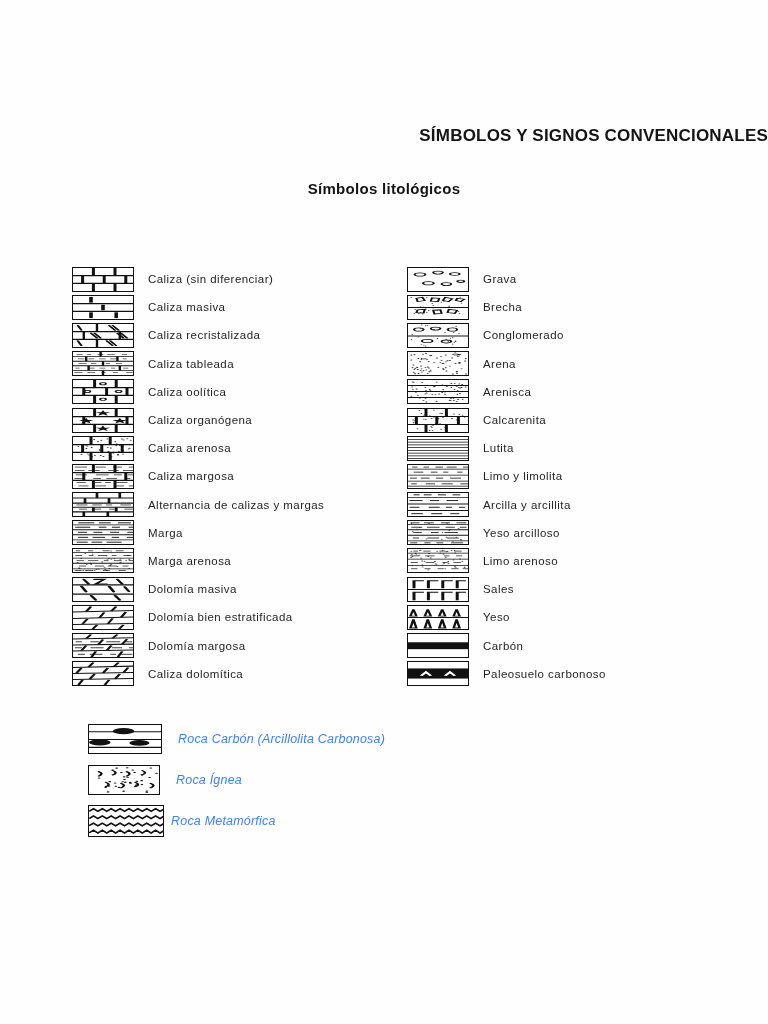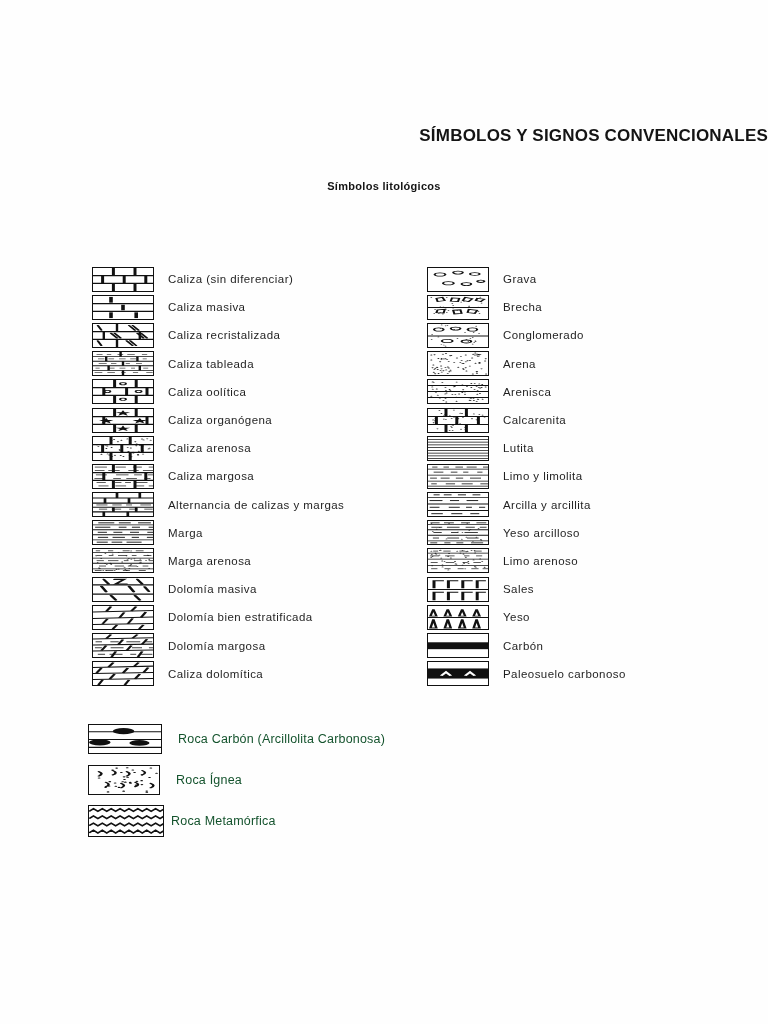--- a/index.html
+++ b/index.html
@@ -33,39 +33,39 @@
     font-weight: bold;
     letter-spacing: 0.2px;
     color: #141414;
   }
   .title-sub {
     position: absolute;
     top: 180px;
     left: 0;
     width: 768px;
     text-align: center;
-    font-size: 11px;
+    font-size: 15px;
     font-weight: bold;
     letter-spacing: 0.3px;
     color: #141414;
   }
 
   
   .legend-cols {
     position: absolute;
     top: 265px;
     left: 0;
     width: 768px;
     display: flex;
   }
   .legend-col {
     display: flex;
     flex-direction: column;
   }
-  .legend-col.left  { margin-left: 92px; width: 330px; }
+  .legend-col.left  { margin-left: 72px; width: 330px; }
   .legend-col.right { margin-left: 5px;  width: 330px; }
 
   .legend-row {
     height: 28.2px;
     display: flex;
     align-items: center;
   }
   .swatch {
     width: 62px;
     height: 25px;
@@ -101,22 +101,23 @@
     width: 74px;
     height: 30px;
     flex: 0 0 74px;
   }
   .extra-row.ignea .swatch   { width: 72px; height: 30px; flex: 0 0 72px; }
   .extra-row.meta .swatch    { width: 76px; height: 32px; flex: 0 0 76px; }
   .extra-label {
     margin-left: 16px;
     font-size: 12.5px;
     letter-spacing: 0.2px;
-    color: #14532d;
+    color: #3b82f6;
     white-space: nowrap;
+    font-style: italic;
   }
   .extra-row.ignea .extra-label { margin-left: 16px; }
   .extra-row.meta  .extra-label { margin-left: 7px; }
 </style>
 </head>
 <body>
 
 <div class="page">
 
   <div class="title-main">SÍMBOLOS Y SIGNOS CONVENCIONALES</div>

